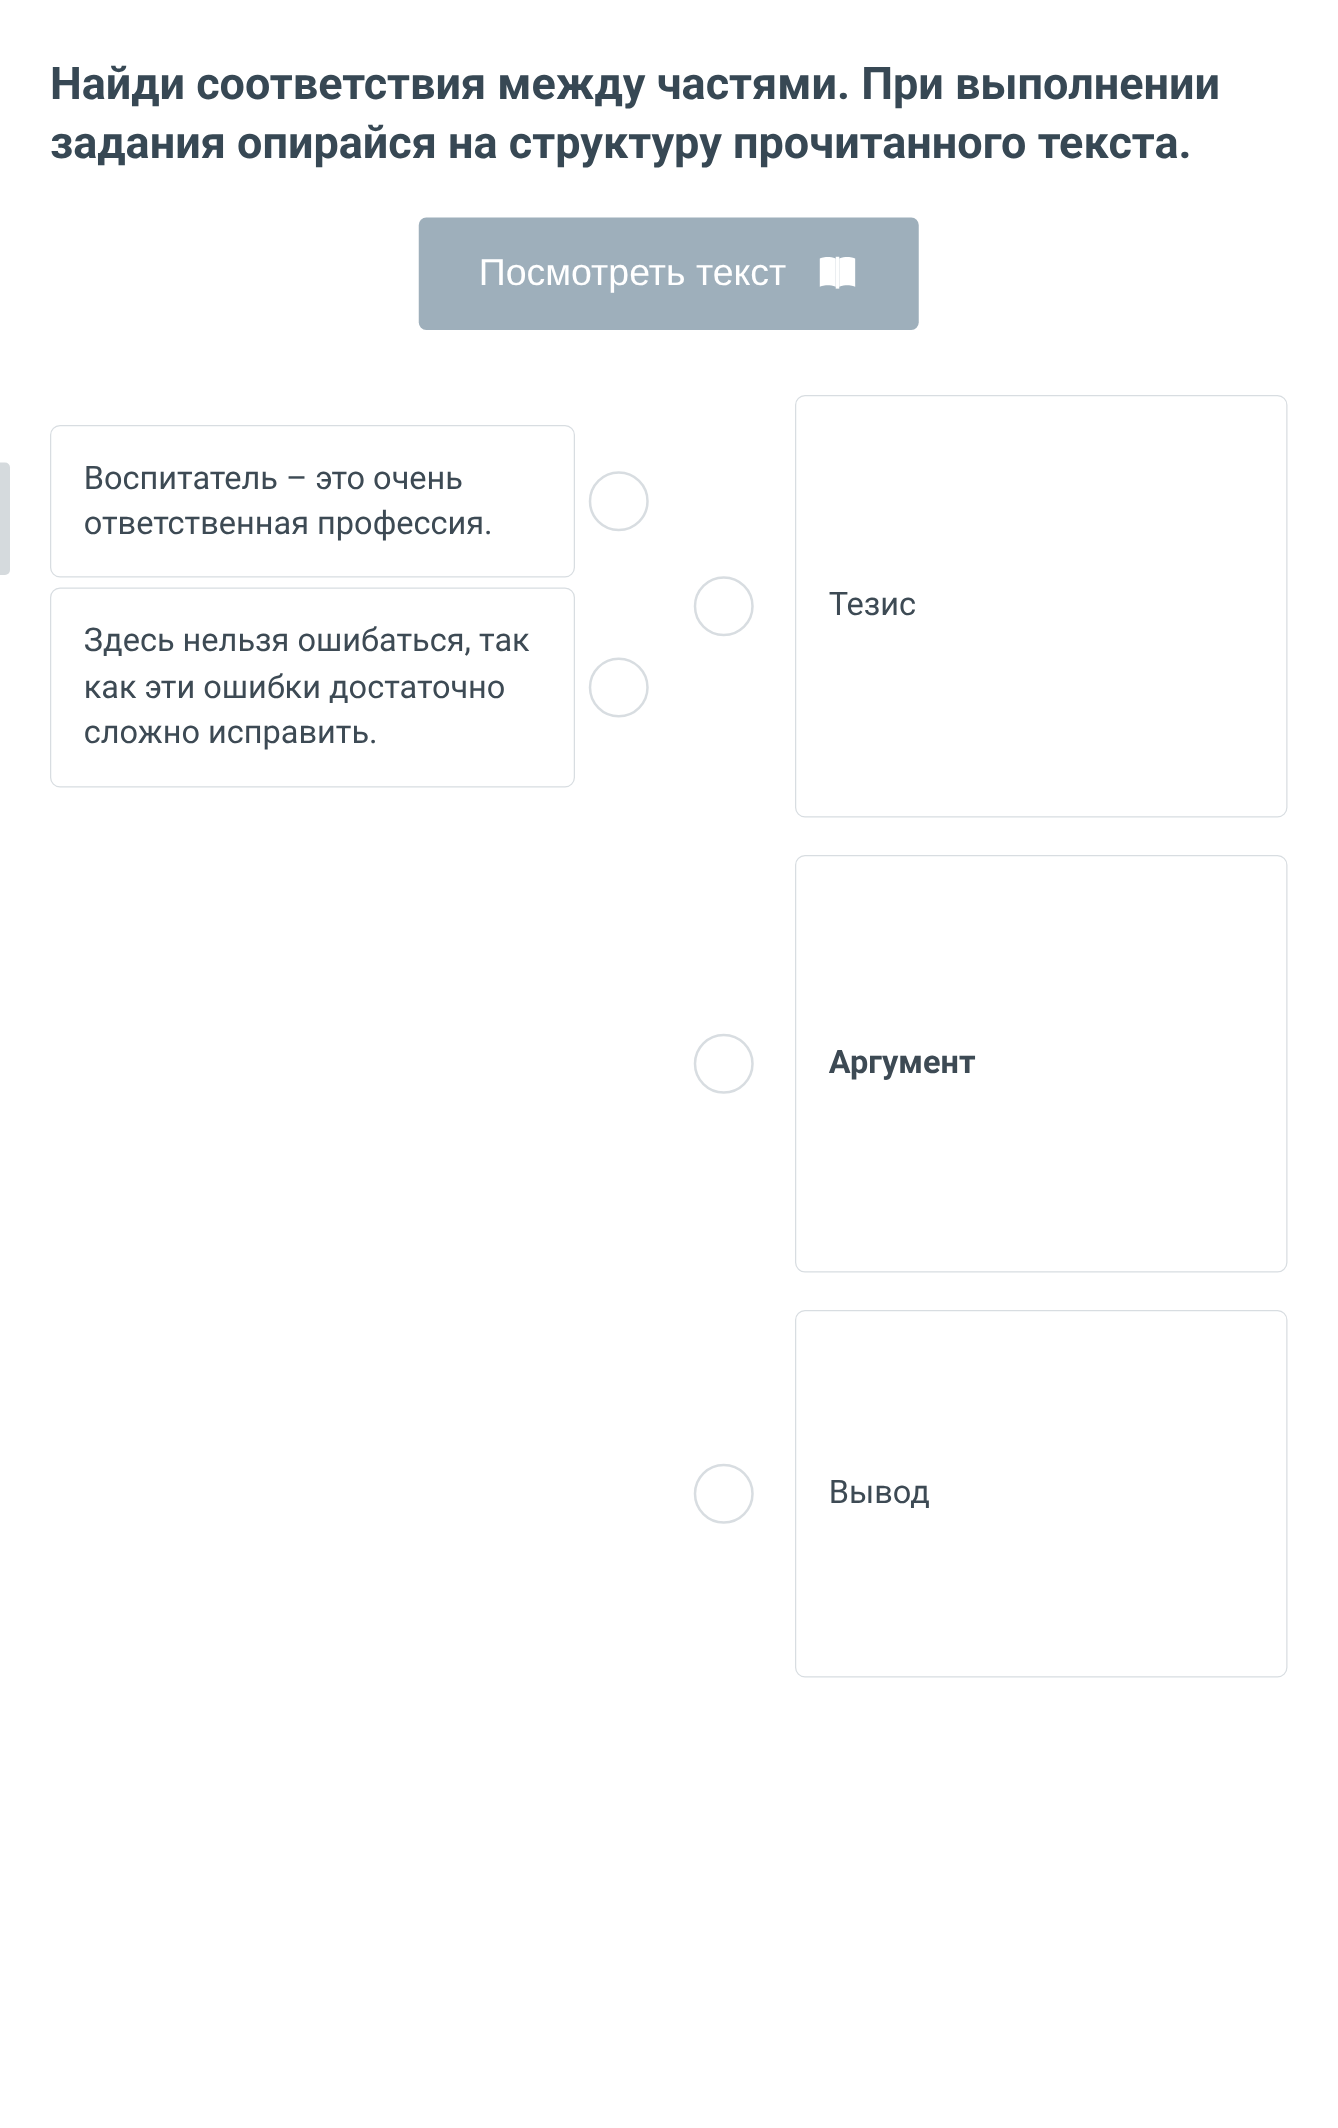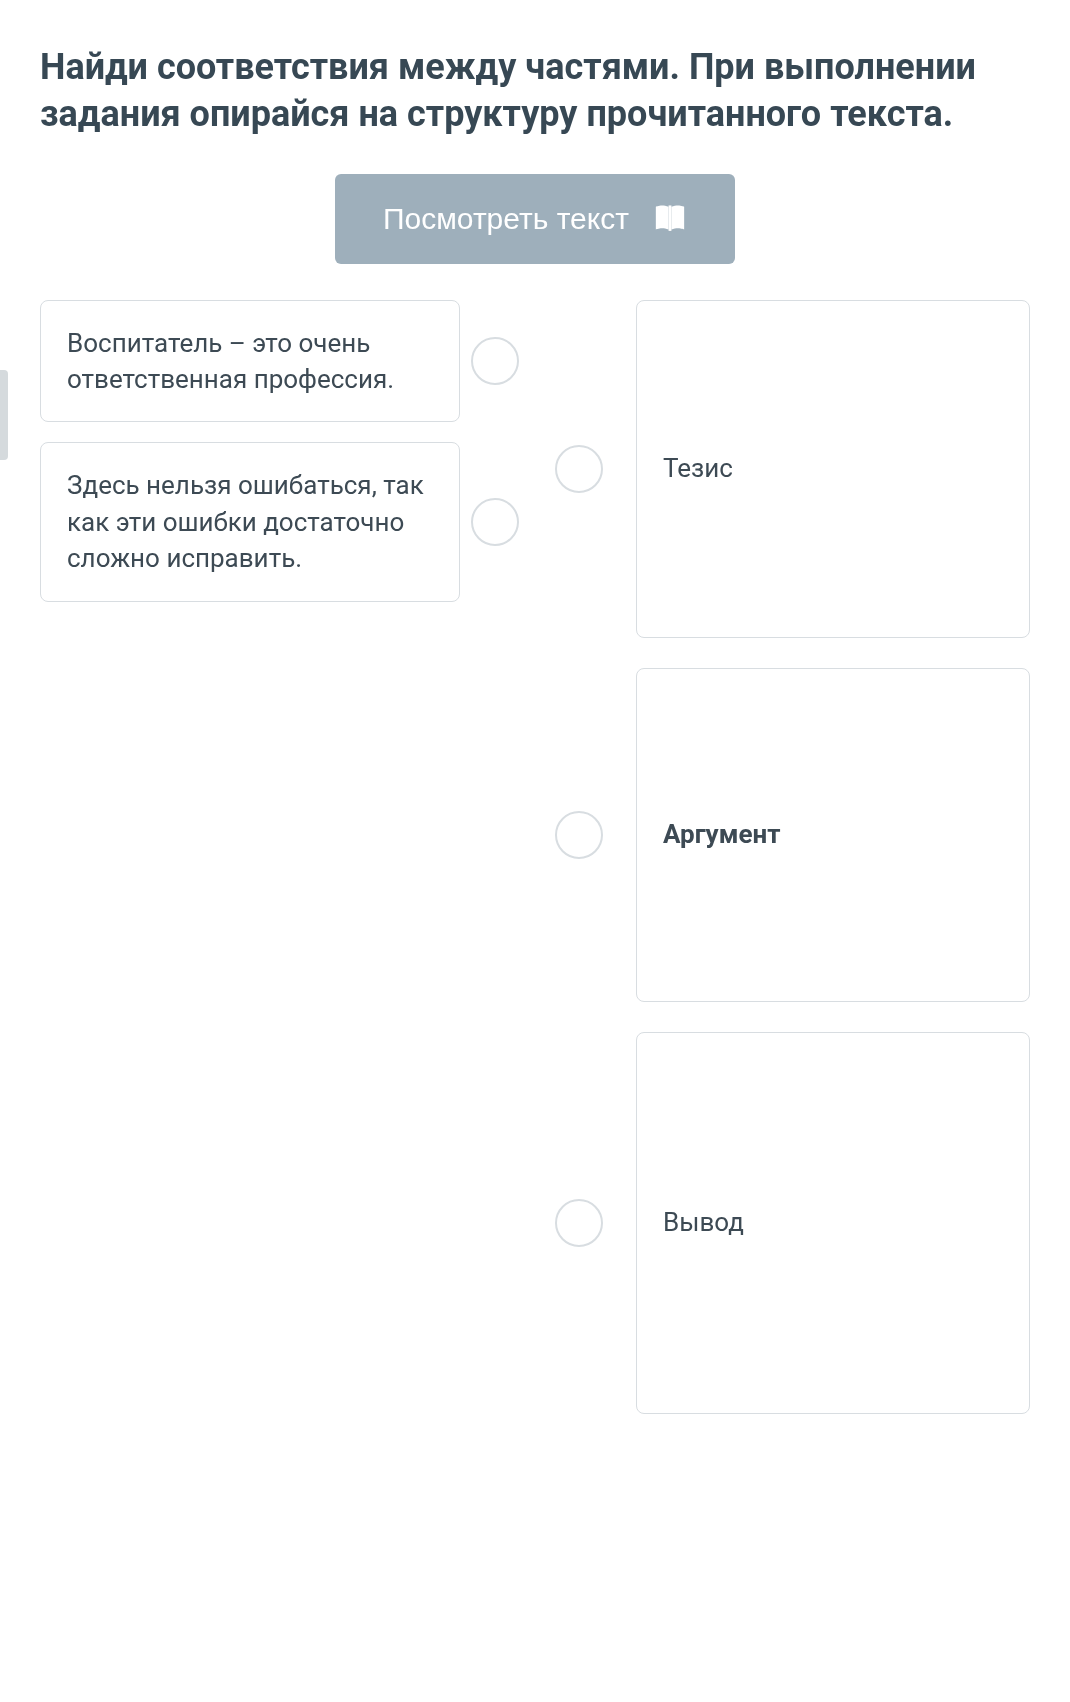--- a/index.html
+++ b/index.html
@@ -21,21 +21,21 @@
       font-weight: 700;
       color: #374854;
       line-height: 1.3;
       margin-bottom: 36px;
       margin-top: 36px;
     }
     .view-text-button {
       display: flex;
       align-items: center;
       justify-content: center;
-      margin: 0 auto 36px auto;
+      margin: 0 auto 52px auto;
       background: #9eafbb;
       color: #ffffff;
       font-size: 30px;
       font-weight: 400;
       border: none;
       border-radius: 6px;
       padding: 28px 48px;
       cursor: pointer;
       gap: 24px;
     }
@@ -46,21 +46,22 @@
     }
     .matching-area {
       display: flex;
       gap: 0;
       position: relative;
     }
     .left-column {
       width: 420px;
       display: flex;
       flex-direction: column;
-      gap: 20px;
+      gap: 8px;
+      margin-top: 24px;
     }
     .left-item {
       border: 1px solid #d8dde1;
       border-radius: 8px;
       padding: 24px 26px;
       font-size: 26px;
       line-height: 1.4;
       color: #3d4a54;
       background: #ffffff;
       position: relative;
@@ -109,21 +110,21 @@
       cursor: pointer;
     }
     .right-item-1 {
       height: 338px;
     }
     .right-item-2 {
       height: 334px;
       font-weight: bold;
     }
     .right-item-3 {
-      height: 382px;
+      height: 294px;
     }
     .edge-bar {
       position: absolute;
       left: 0;
       top: 370px;
       width: 8px;
       height: 90px;
       background: #d5dadd;
       border-radius: 0 4px 4px 0;
     }

